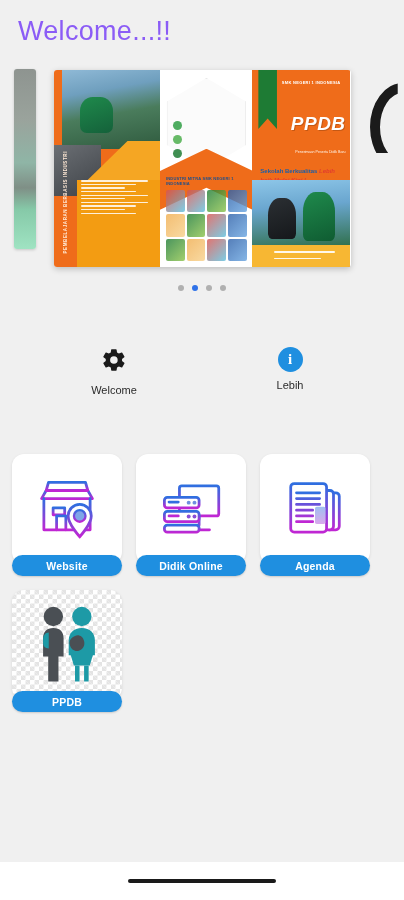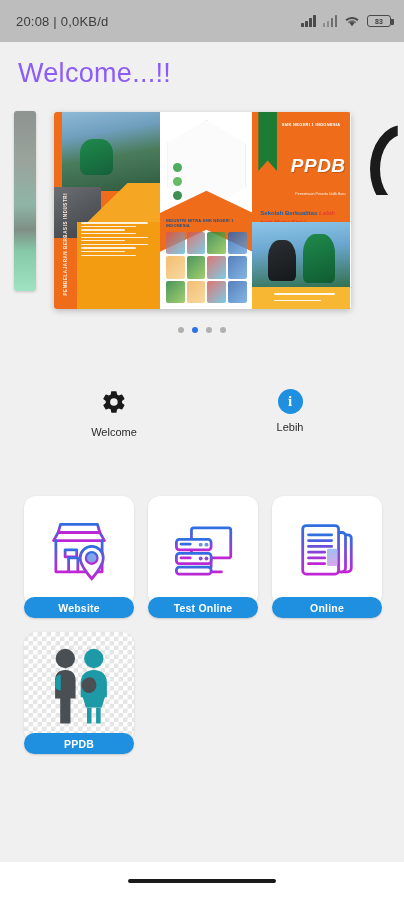--- a/index.html
+++ b/index.html
@@ -244,21 +244,20 @@
     width: 25px; height: 25px; border-radius: 50%; background: #1f8fe0;
     display: flex; align-items: center; justify-content: center;
     color: #ffffff; font-size: 15px; font-weight: bold;
     font-family: "Liberation Serif", serif;
   }
 
   
   .grid {
     display: flex; flex-wrap: wrap; gap: 14px;
     padding: 58px 18px 0 12px;
-    margin-left: 12px;
   }
   .card-wrap { width: 110px; }
   .card {
     width: 110px; height: 110px; background: #ffffff;
     border-radius: 12px; box-shadow: 0 1px 3px rgba(0,0,0,.10);
     display: flex; align-items: center; justify-content: center;
     position: relative; overflow: hidden;
   }
   .card.checker {
     background-color: #ffffff;
@@ -287,47 +286,20 @@
   }
   .nav-pill {
     width: 148px; height: 4px; border-radius: 3px; background: #1a1a1a;
   }
 </style>
 </head>
 <body>
 
 <div id="app">
 
-  <div class="statusbar">
-    <div class="status-left">20:08 | 0,0KB/d</div>
-    <div class="status-right">
-      <span class="sig">
-          <i></i>
-          <i></i>
-          <i></i>
-          <i></i>
-        </span>
-      <span class="sig faded">
-          <i></i>
-          <i></i>
-          <i></i>
-          <i></i>
-        </span>
-      <span class="wifi">
-        <svg width="16" height="12" viewBox="0 0 16 12">
-          <path d="M8 11.2 5.3 7.8a4.3 4.3 0 0 1 5.4 0z" fill="#4a4a4a"></path>
-          <path d="M8 2.1c2.6 0 5 .95 6.6 2.5l-1.3 1.35A7.7 7.7 0 0 0 8 4.05 7.7 7.7 0 0 0 2.7 5.95L1.4 4.6A9.5 9.5 0 0 1 8 2.1z" fill="#4a4a4a"></path>
-          <path d="M8 5.3c1.7 0 3.3.62 4.35 1.65l-1.3 1.3A4.9 4.9 0 0 0 8 7.1a4.9 4.9 0 0 0-3.05 1.15l-1.3-1.3A6.2 6.2 0 0 1 8 5.3z" fill="#6e6e6e"></path>
-        </svg>
-      </span>
-      <span class="batt">
-        <span>83</span>
-      </span>
-    </div>
-  </div>
 
   <div class="welcome">Welcome...!!</div>
 
   <div class="carousel-wrap">
     <div class="slide-prev"></div>
 
     <div class="slide-main">
       <div class="brochure">
 
         <div class="bro-col c1">
@@ -467,21 +439,21 @@
             <rect x="9" y="34" width="30" height="9" rx="2.5" fill="#ffffff"></rect>
             <rect x="9" y="46" width="30" height="6" rx="2.5" fill="#ffffff"></rect>
             <path d="M13 26h8M13 38h8"></path>
           </g>
           <circle cx="30" cy="26.5" r="1.7" fill="#6f8fe0"></circle>
           <circle cx="35" cy="26.5" r="1.7" fill="#6f8fe0"></circle>
           <circle cx="30" cy="38.5" r="1.7" fill="#8a4fd6"></circle>
           <circle cx="35" cy="38.5" r="1.7" fill="#8a4fd6"></circle>
         </svg>
       </div>
-      <div class="pill">Test Online</div>
+      <div class="pill">Didik Online</div>
     </div>
 
     <div class="card-wrap">
       <div class="card">
         <svg width="74" height="74" viewBox="0 0 64 64">
           <defs>
             <linearGradient id="g3" x1="0" y1="0" x2="0" y2="1">
               <stop offset="0%" stop-color="#2f6fe0"></stop>
                 <stop offset="100%" stop-color="#c026d3"></stop>
             </linearGradient>
@@ -492,21 +464,21 @@
           </defs>
           <g fill="none" stroke="url(#g3)" stroke-width="2.4" stroke-linejoin="round" stroke-linecap="round">
             <path d="M44 18h6a3 3 0 0 1 3 3v26a3 3 0 0 1-3 3h-6"></path>
             <path d="M39 16h6a3 3 0 0 1 3 3v28a3 3 0 0 1-3 3h-6" fill="#ffffff"></path>
             <rect x="11" y="10" width="31" height="42" rx="3" fill="#ffffff"></rect>
             <path d="M16 18h20M16 23h20M16 28h20M16 33h14M16 38h14M16 43h14"></path>
           </g>
           <rect x="32" y="30" width="9" height="15" rx="1.5" fill="url(#g3b)"></rect>
         </svg>
       </div>
-      <div class="pill">Online</div>
+      <div class="pill">Agenda</div>
     </div>
 
     <div class="card-wrap">
       <div class="card checker">
         <svg width="78" height="82" viewBox="0 0 68 72">
           <g fill="#4a4f54">
             <circle cx="22" cy="11" r="8.5"></circle>
             <path d="M22 21c-6 0-9 3.6-9 9v16h4.5v22h9V46H31V30c0-5.4-3-9-9-9z"></path>
           </g>
           <g fill="#1d9aa6">

